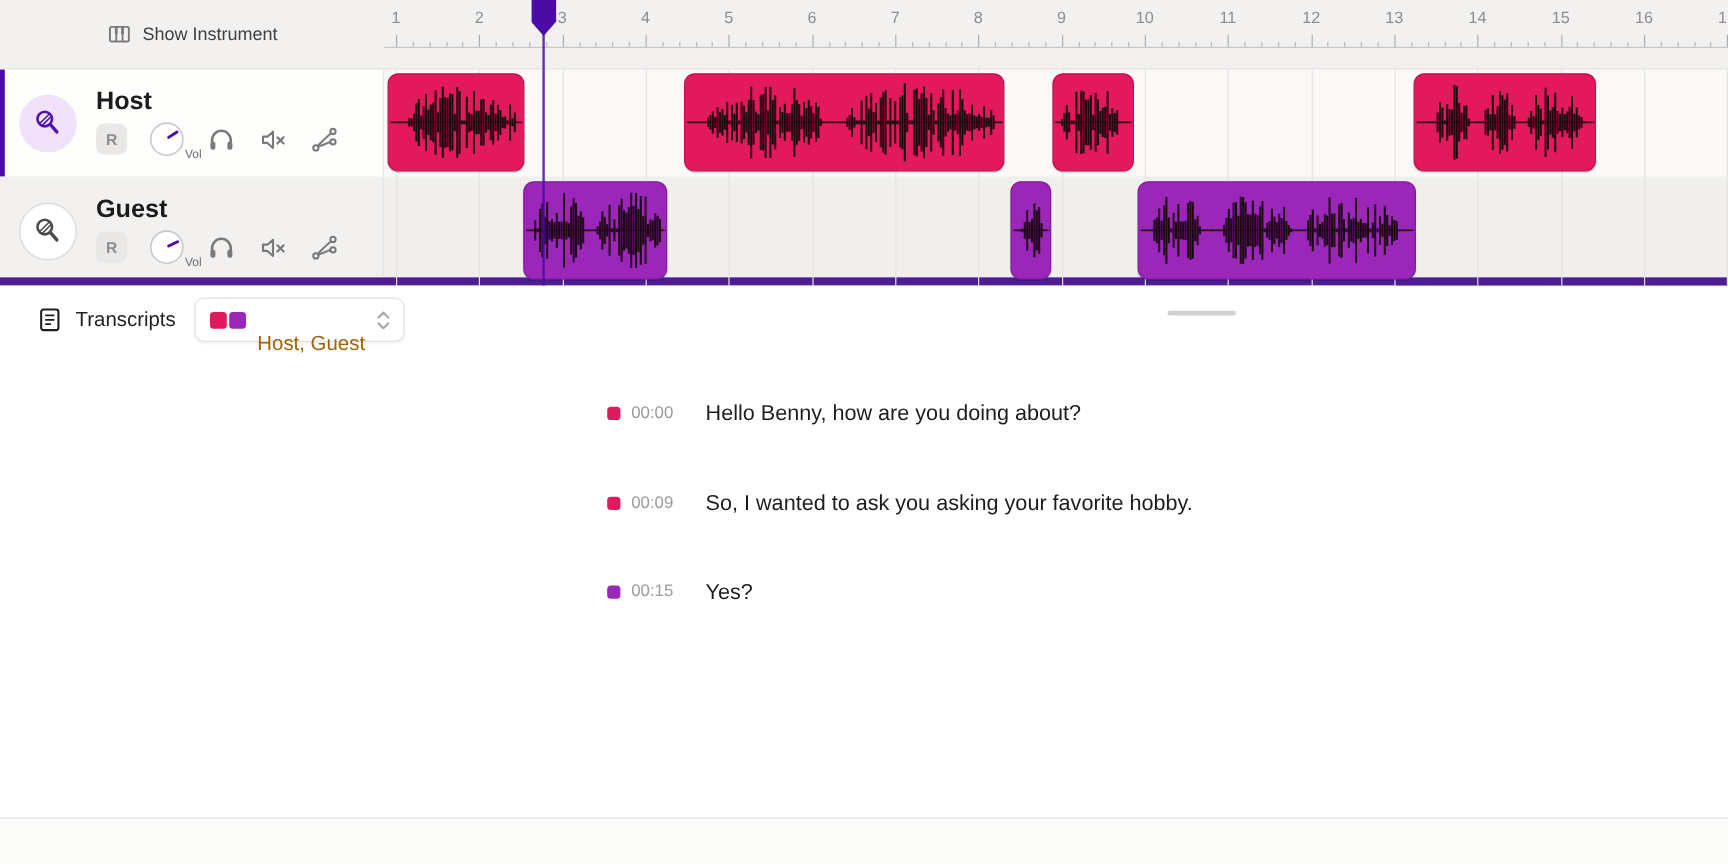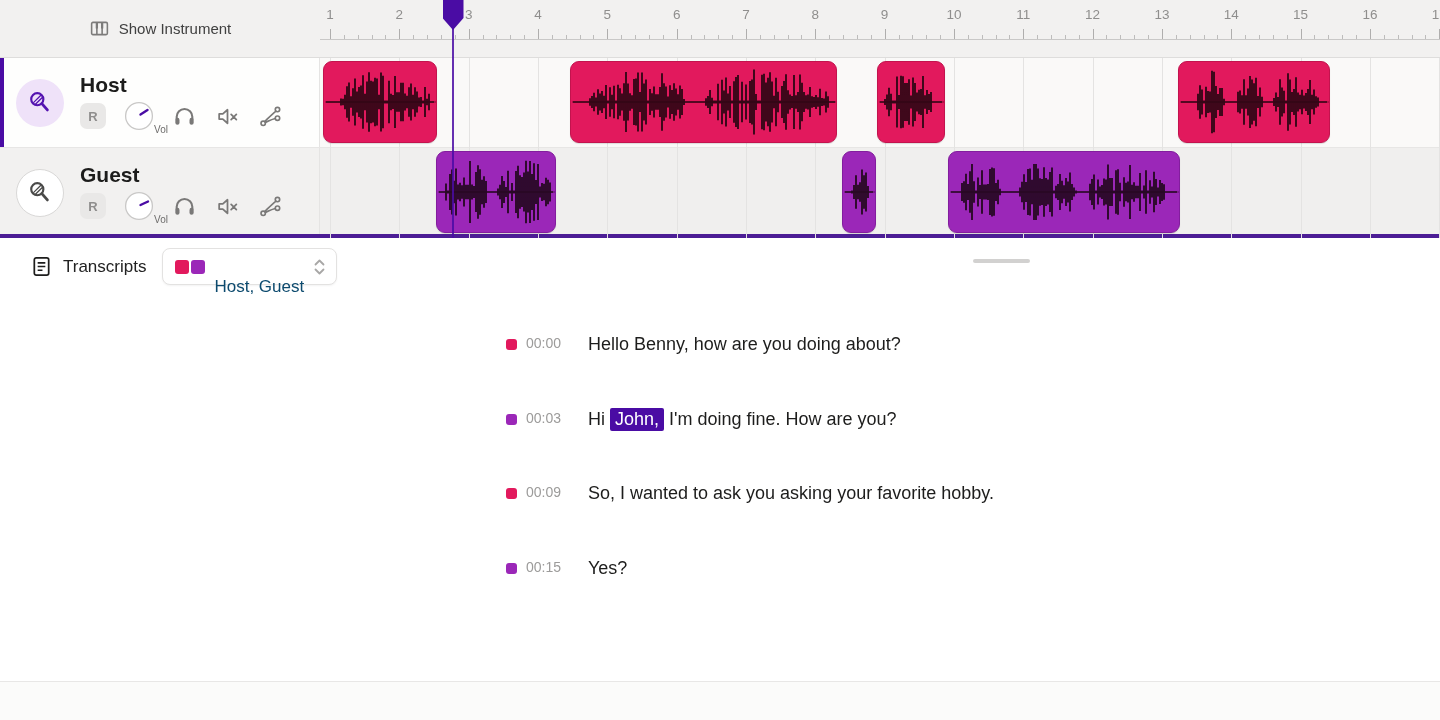--- a/index.html
+++ b/index.html
@@ -22,21 +22,21 @@
   .tick-minor { position:absolute; top:35px; width:1px; height:4px; background:#BDBCBB; }
   .tick-label { position:absolute; top:7px; width:40px; margin-left:-20px; text-align:center;
     font-size:13.5px; color:#8F8E8D; }
 
   .playhead-marker { position:absolute; top:0; width:21px; height:30px;
     clip-path:polygon(0 0,100% 0,100% 60%,50% 100%,0 60%); z-index:6; }
   .playhead-line { position:absolute; top:28px; width:2px; height:210px; opacity:.85; z-index:5; }
 
   .track-row { position:absolute; left:0; width:1440px; height:90px; }
   .track-row.host { top:58px; border-bottom:1px solid #E7E6E5; }
-  .track-row.guest { top:148px; border-bottom:4px solid #4c1d95; }
+  .track-row.guest { top:148px; border-bottom:7px solid #4c1d95; }
   .track-header { position:absolute; top:0; left:0; width:320px; height:100%;
     border-right:1px solid #E5E4E3; }
   .host .track-header { background:#FEFEFD; }
   .guest .track-header { background:#F2F1F0; }
   .track-lane { position:absolute; top:0; left:320px; width:1120px; height:100%; }
   .host .track-lane { background:#FAF9F8; }
   .guest .track-lane { background:#F0EFEE; }
 
   .selected-bar { position:absolute; top:0; left:0; width:4px; height:100%; z-index:4; }
 
@@ -63,21 +63,21 @@
 
   
   .transcripts { position:absolute; top:238px; left:0; width:1164px; height:443px; background:#fff; }
   .tr-header { position:absolute; top:10px; left:30px; display:flex; align-items:center; }
   .tr-title { font-size:17px; font-weight:500; color:#222; margin-left:10px; }
   .filter-btn { margin-left:16px; height:37px; display:inline-flex; align-items:center; gap:9px;
     background:#fff; border:1px solid #E3E2E1; border-radius:8px; padding:0 10px 0 12px;
     box-shadow:0 1px 2px rgba(0,0,0,.05); font-family:"Liberation Sans", sans-serif; }
   .swatches { display:flex; gap:2px; }
   .swatch { width:14px; height:14px; border-radius:3px; }
-  .filter-label { font-size:17px; color:#0c4a6e;margin-top:40px; }
+  .filter-label { font-size:17px; color:#a16207;margin-top:40px; }
   .drag-handle { position:absolute; top:21px; left:973px; width:57px; height:4px;
     border-radius:2px; background:#D2D1D0; border:none; }
 
   .t-list { position:absolute; top:94px; left:0; width:1440px; }
   .t-row { display:flex; align-items:flex-start; height:74.5px; padding-left:506px; }
   .t-bullet { width:11px; height:11px; border-radius:3px; margin-top:7px; flex:none; }
   .t-time { width:44px; margin-left:9px; margin-right:18px; margin-top:3px;
     font-size:14px; color:#9C9B9A; flex:none; }
   .t-text { font-size:18px; color:#1D1D1C; line-height:25px; }
   .t-hl { padding:1px 5px 2px; border-radius:2px; }
@@ -400,25 +400,20 @@
       </button>
     </div>
     <button class="drag-handle"></button>
     <div class="t-list">
         <div class="t-row">
           <span class="t-bullet" style="background: rgb(226, 25, 93);"></span>
           <span class="t-time">00:00</span>
           <span class="t-text">Hello Benny, how are you doing about?</span>
         </div>
         <div class="t-row">
-          <span class="t-bullet" style="background: rgb(155, 39, 184);"></span>
-          <span class="t-time">00:03</span>
-          <span class="t-text">Hi <span class="t-hl" style="background: rgb(74, 12, 164); color: rgb(255, 255, 255);">John,</span> I'm doing fine. How are you?</span>
-        </div>
-        <div class="t-row">
           <span class="t-bullet" style="background: rgb(226, 25, 93);"></span>
           <span class="t-time">00:09</span>
           <span class="t-text">So, I wanted to ask you asking your favorite hobby.</span>
         </div>
         <div class="t-row">
           <span class="t-bullet" style="background: rgb(155, 39, 184);"></span>
           <span class="t-time">00:15</span>
           <span class="t-text">Yes?</span>
         </div>
       </div>

